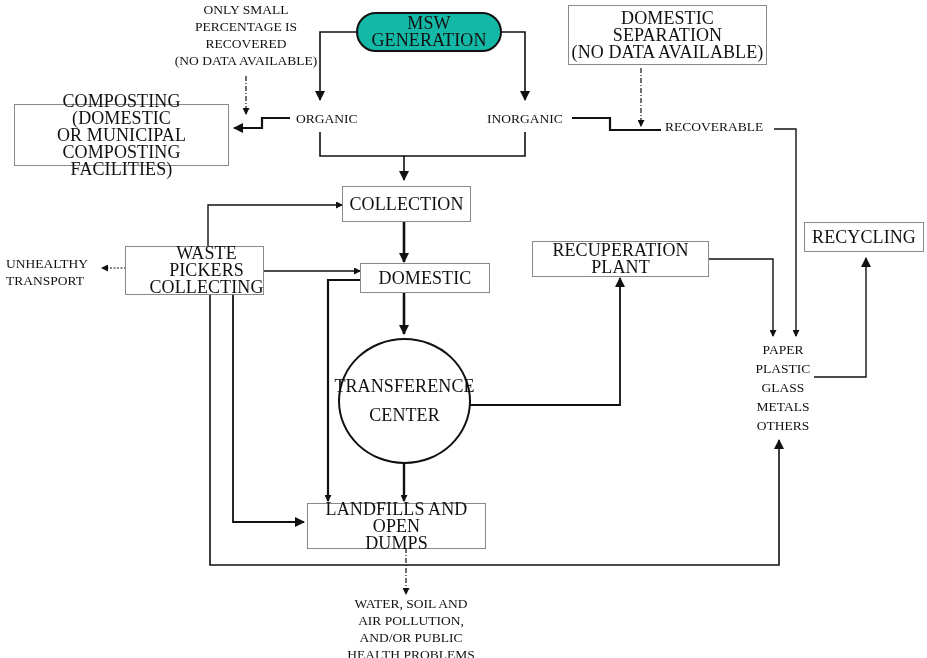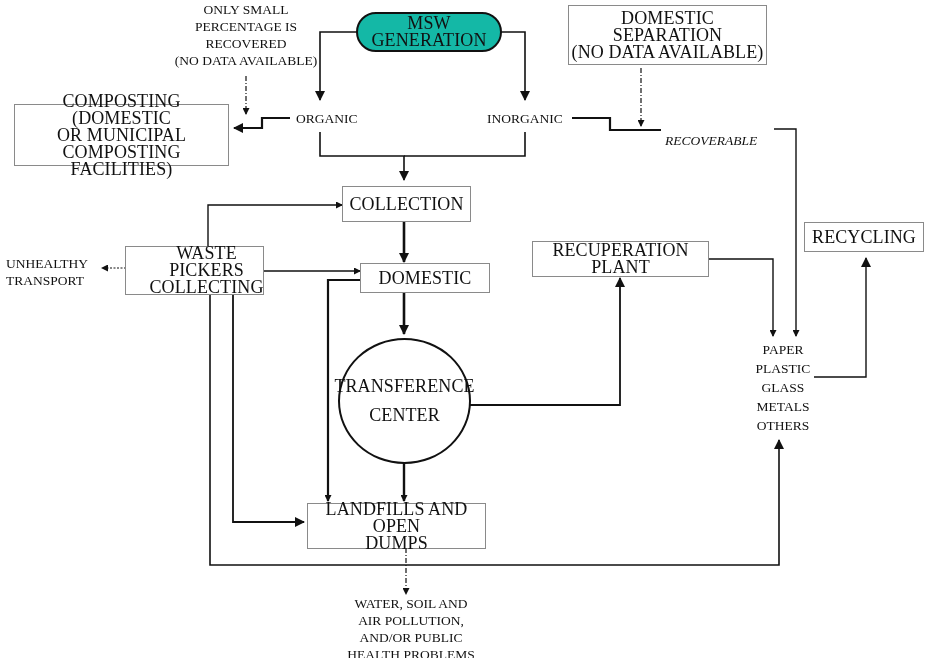--- a/index.html
+++ b/index.html
@@ -88,21 +88,21 @@
 </div>
 
 <div class="node box" style="left:14px;top:104px;width:215px;height:62px;">
   <span class="ln">COMPOSTING (DOMESTIC</span>
   <span class="ln">OR MUNICIPAL</span>
   <span class="ln">COMPOSTING FACILITIES)</span>
 </div>
 
 <div class="lbl" style="left:296px;top:110px;">ORGANIC</div>
 <div class="lbl" style="left:487px;top:110px;">INORGANIC</div>
-<div class="lbl" style="left:665px;top:132px;font-style:italic;">RECOVERABLE</div>
+<div class="lbl" style="left:665px;top:118px;">RECOVERABLE</div>
 
 <div class="node box" style="left:342px;top:186px;width:129px;height:36px;">
   <span class="ln">COLLECTION</span>
 </div>
 
 <div class="lbl" style="left:6px;top:255px;text-align:left;">
   <span class="ln">UNHEALTHY</span>
   <span class="ln">TRANSPORT</span>
 </div>
 

